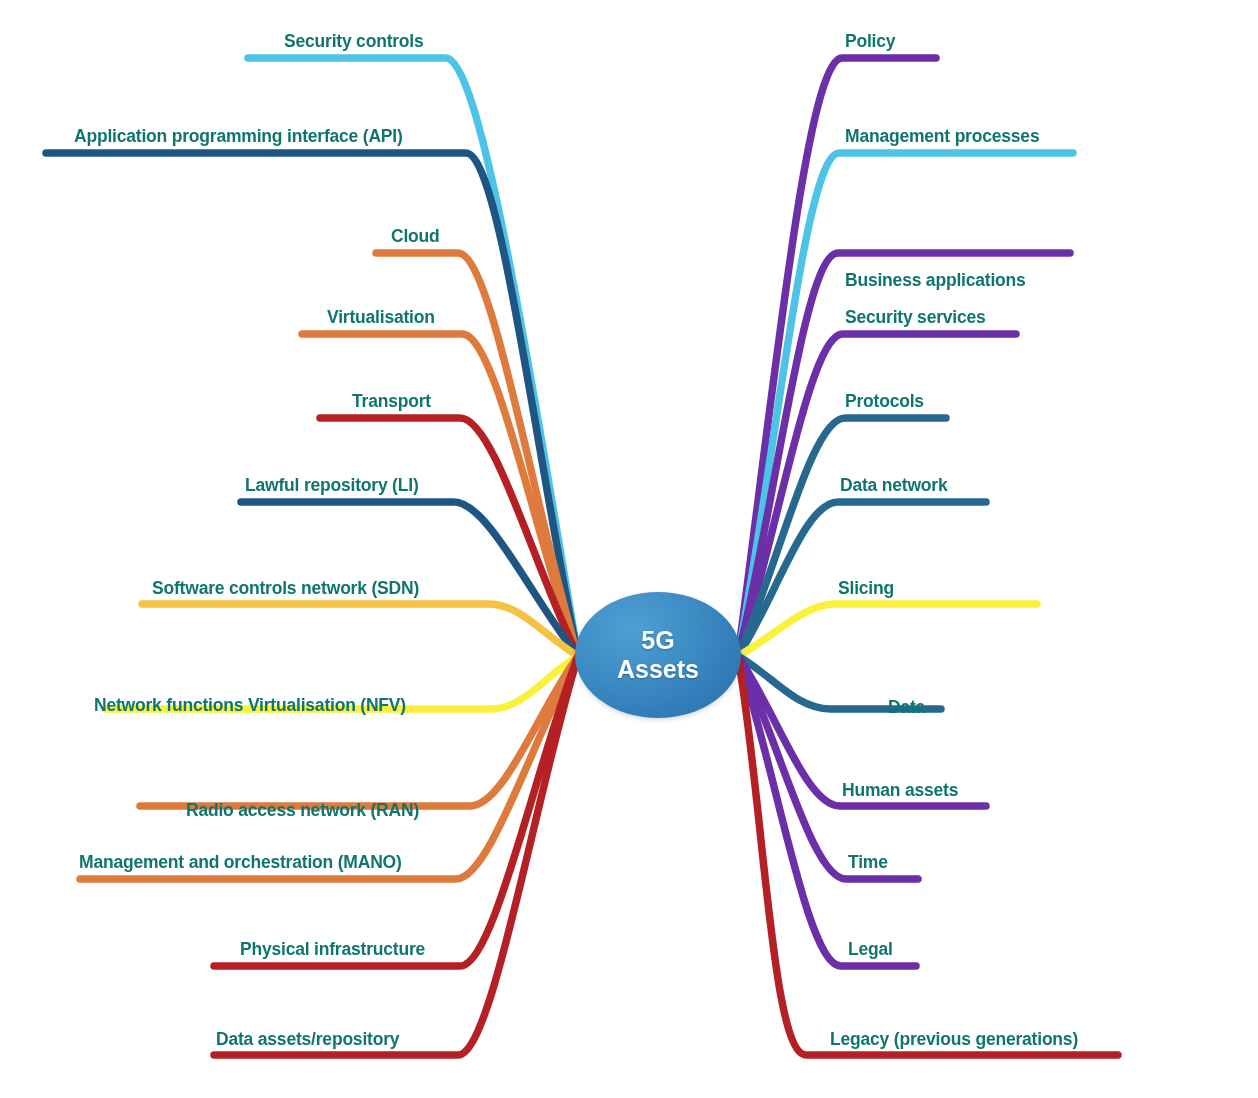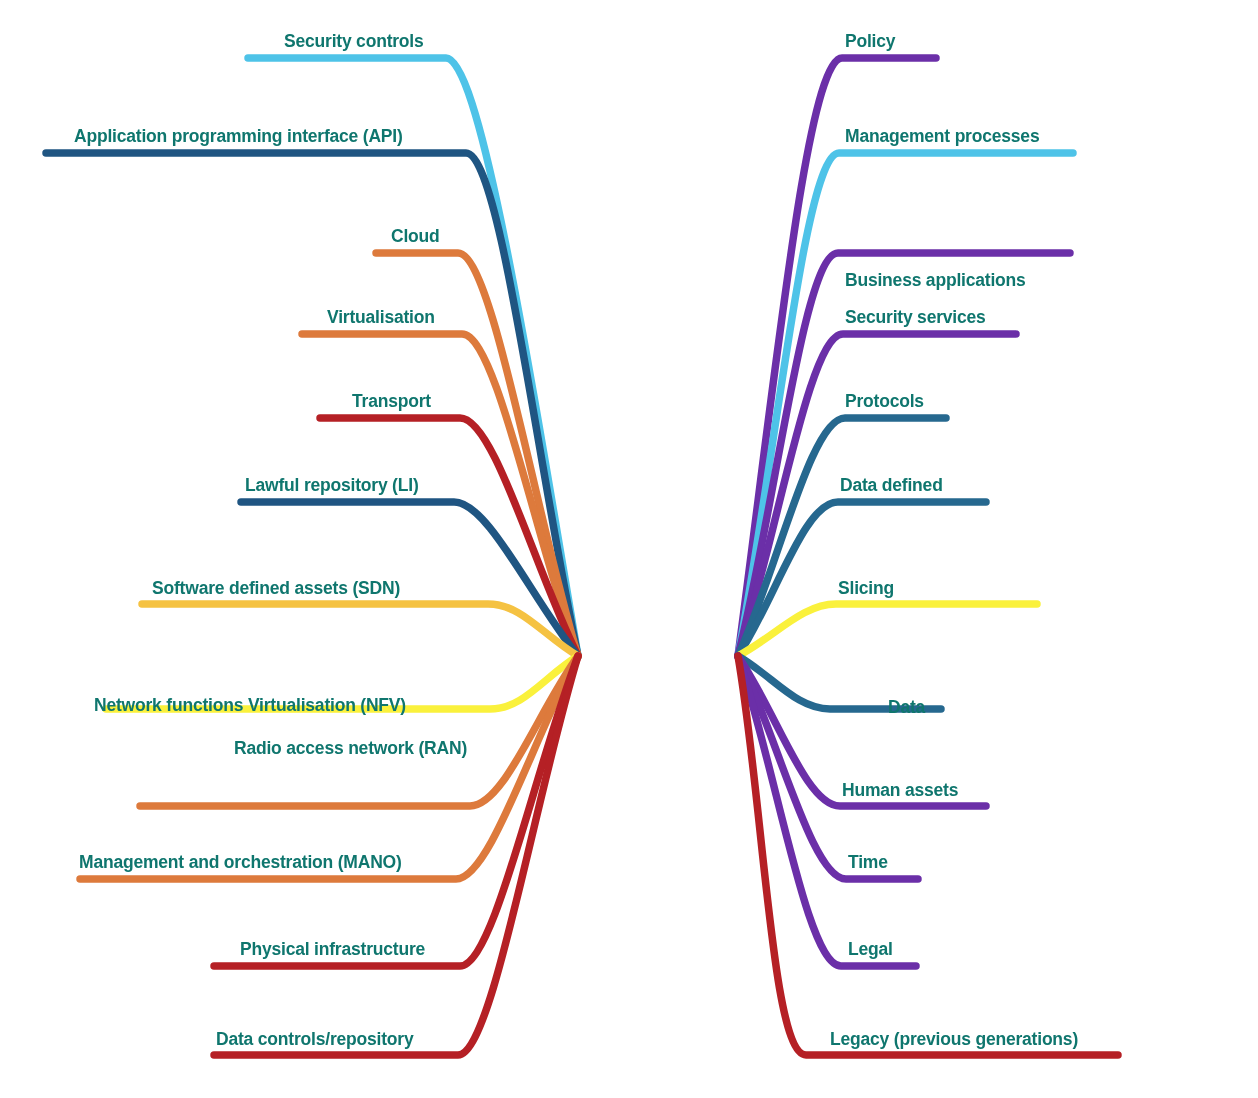--- a/index.html
+++ b/index.html
@@ -96,42 +96,45 @@
       <path d="M 738 656 C 778.66 565.56 811 418 845 418 L 946 418" class="branch-path" stroke="#26688F" stroke-width="7.5"></path>
       <path d="M 738 656 C 776 597.48 804 502 838 502 L 986 502" class="branch-path" stroke="#26688F" stroke-width="7.5"></path>
       <path d="M 738 656 C 775.24 636.24 802 604 836 604 L 1037 604" class="branch-path" stroke="#FAF13C" stroke-width="7.5"></path>
       <path d="M 738 656 C 772.96 676.14 796 709 830 709 L 941 709" class="branch-path" stroke="#26688F" stroke-width="7.5"></path>
       <path d="M 738 656 C 776.76 713 806 806 840 806 L 986 806" class="branch-path" stroke="#6B2FA8" stroke-width="7.5"></path>
       <path d="M 738 656 C 779.04 740.74 812 879 846 879 L 918 879" class="branch-path" stroke="#6B2FA8" stroke-width="7.5"></path>
       <path d="M 738 656 C 777.14 773.8 807 966 841 966 L 916 966" class="branch-path" stroke="#6B2FA8" stroke-width="7.5"></path>
       <path d="M 738 656 C 763.84 807.62 772 1055 806 1055 L 1118 1055" class="branch-path" stroke="#B52025" stroke-width="7.5"></path>
     </svg>
 
+  <div id="central-node">
+    <span class="ctitle"><span>5G</span><br><span>Assets</span></span>
+  </div>
 
   <div id="left-labels">
       <div class="node-label left-side" style="left: 284px; top: 33px;">Security controls</div>
       <div class="node-label left-side" style="left: 74px; top: 128px;">Application programming interface (API)</div>
       <div class="node-label left-side" style="left: 391px; top: 228px; text-align: center;">Cloud</div>
       <div class="node-label left-side" style="left: 327px; top: 309px;">Virtualisation</div>
       <div class="node-label left-side" style="left: 352px; top: 393px;">Transport</div>
       <div class="node-label left-side" style="left: 245px; top: 477px;">Lawful repository (LI)</div>
-      <div class="node-label left-side" style="left: 152px; top: 580px;">Software defined assets (SDN)</div>
+      <div class="node-label left-side" style="left: 152px; top: 580px;">Software controls network (SDN)</div>
       <div class="node-label left-side" style="left: 94px; top: 685px; margin-top: 12px;">Network functions Virtualisation (NFV)</div>
-      <div class="node-label left-side" style="left: 186px; top: 740px; margin-left: 48px;">Radio access network (RAN)</div>
+      <div class="node-label left-side" style="left: 186px; top: 802px;">Radio access network (RAN)</div>
       <div class="node-label left-side" style="left: 79px; top: 854px;">Management and orchestration (MANO)</div>
       <div class="node-label left-side" style="left: 240px; top: 941px;">Physical infrastructure</div>
-      <div class="node-label left-side" style="left: 216px; top: 1031px;">Data controls/repository</div>
+      <div class="node-label left-side" style="left: 216px; top: 1031px;">Data assets/repository</div>
     </div>
   <div id="right-labels">
       <div class="node-label right-side" style="left: 845px; top: 33px;">Policy</div>
       <div class="node-label right-side" style="left: 845px; top: 128px;">Management processes</div>
       <div class="node-label right-side" style="left: 845px; top: 228px; margin-top: 44px;">Business applications</div>
       <div class="node-label right-side" style="left: 845px; top: 309px;">Security services</div>
       <div class="node-label right-side" style="left: 845px; top: 393px;">Protocols</div>
-      <div class="node-label right-side" style="left: 840px; top: 477px;">Data defined</div>
+      <div class="node-label right-side" style="left: 840px; top: 477px;">Data network</div>
       <div class="node-label right-side" style="left: 838px; top: 580px;">Slicing</div>
       <div class="node-label right-side" style="left: 840px; top: 699px; margin-left: 48px;">Data</div>
       <div class="node-label right-side" style="left: 842px; top: 782px;">Human assets</div>
       <div class="node-label right-side" style="left: 848px; top: 854px;">Time</div>
       <div class="node-label right-side" style="left: 848px; top: 941px;">Legal</div>
       <div class="node-label right-side" style="left: 812px; top: 1031px; margin-left: 18px;">Legacy (previous generations)</div>
     </div>
 
 </div>
 

